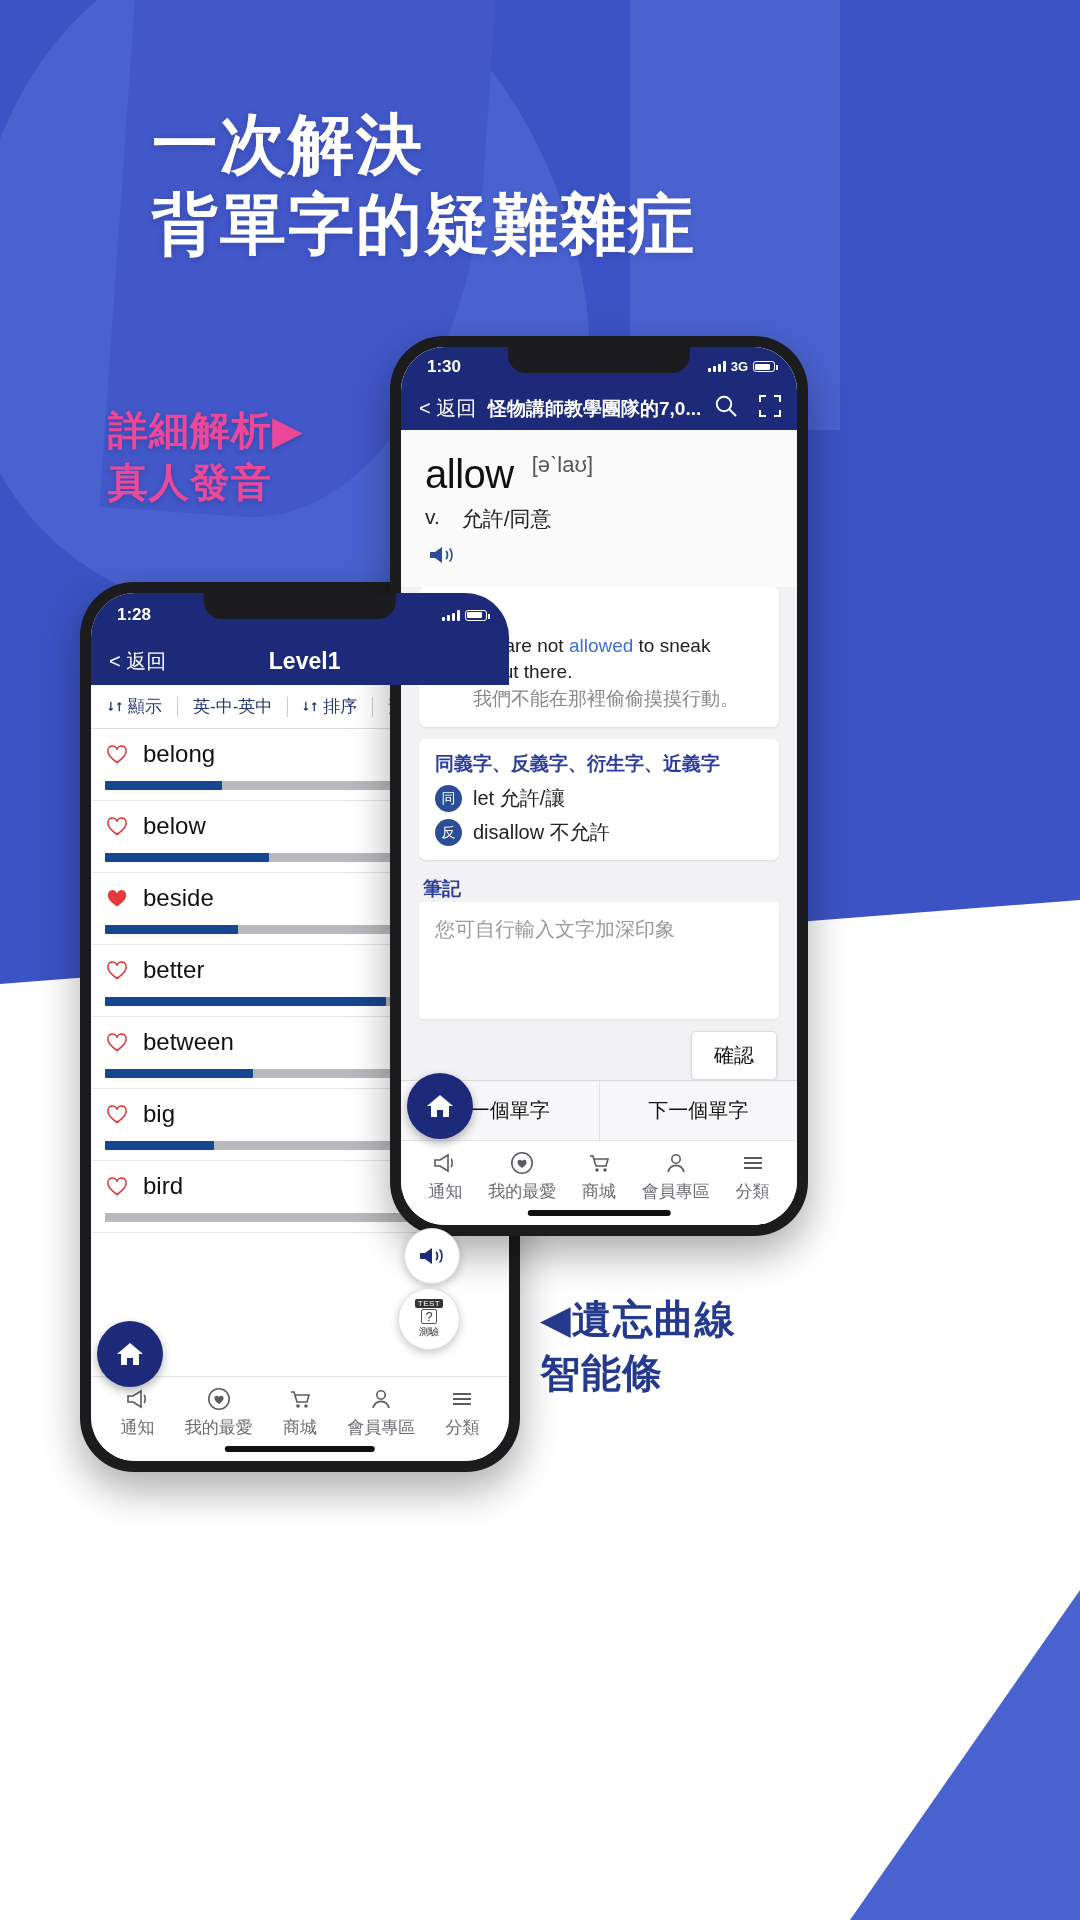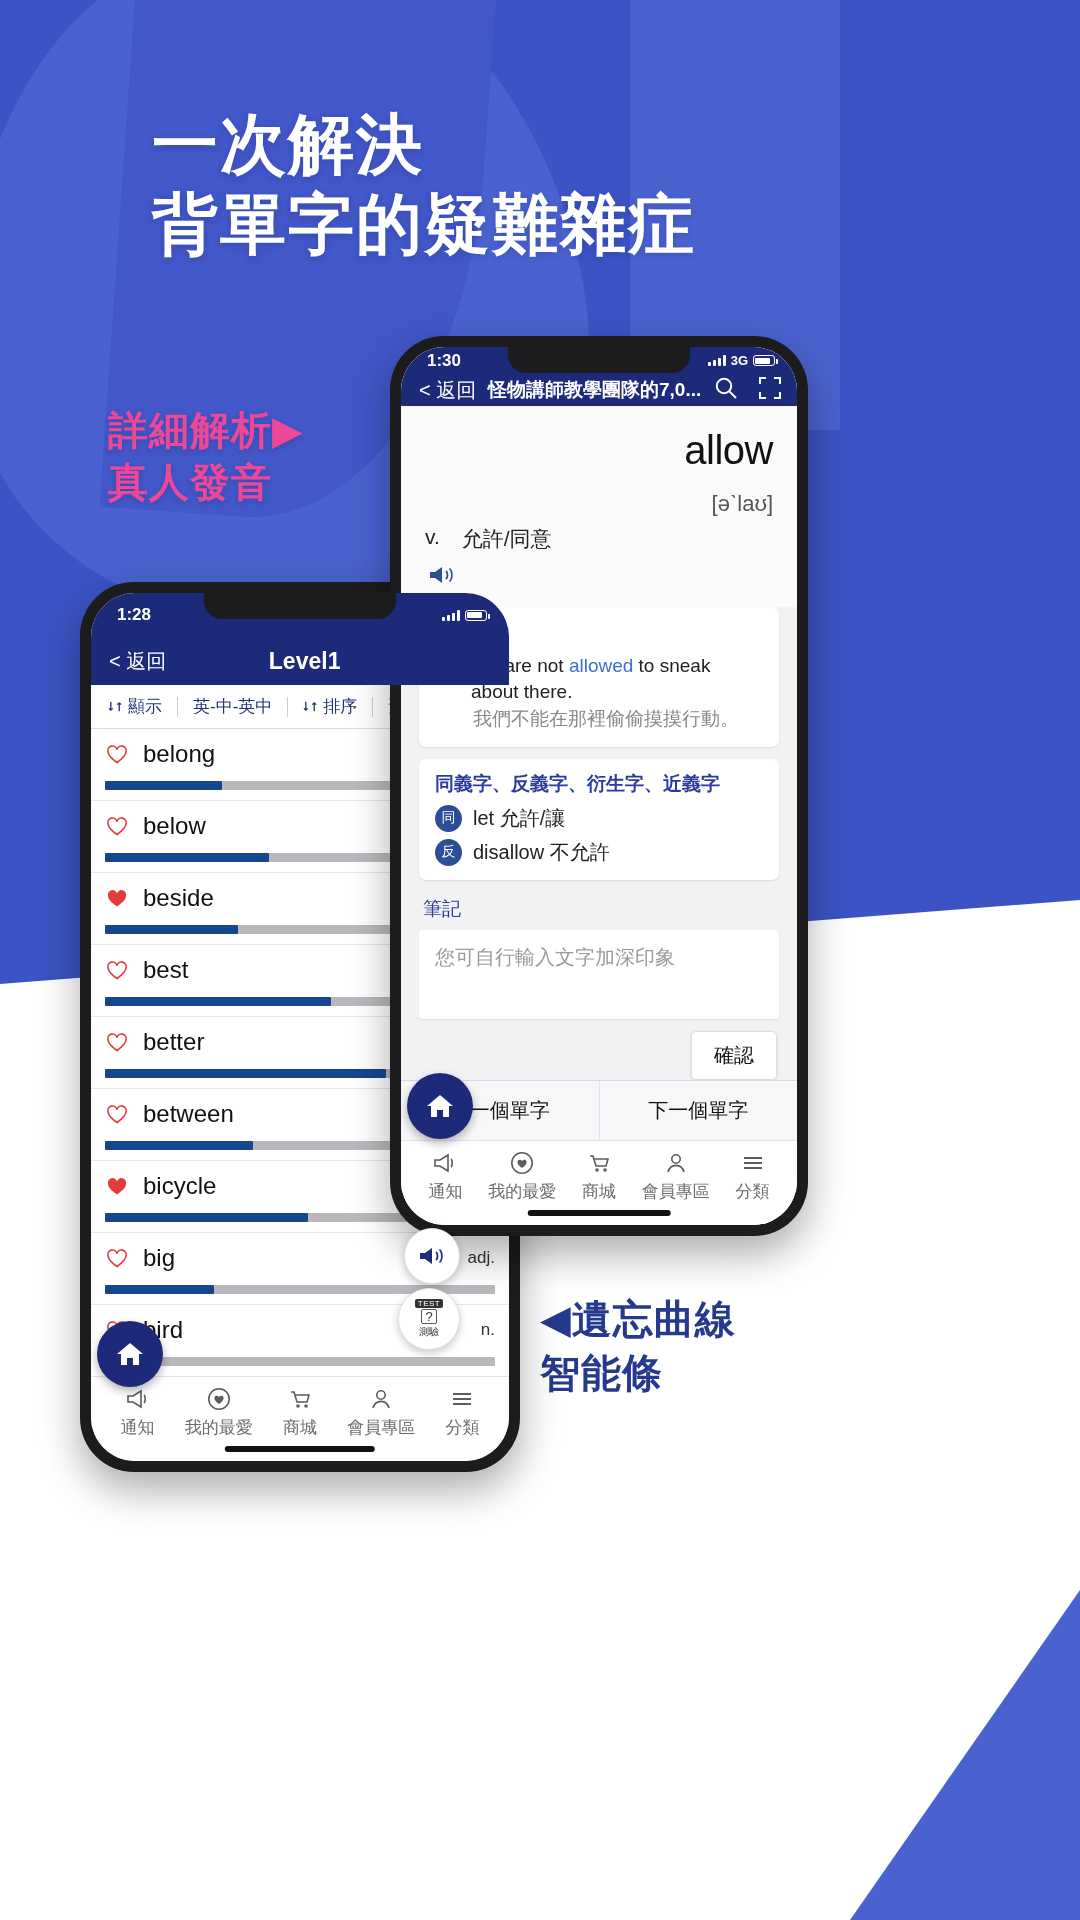--- a/index.html
+++ b/index.html
@@ -151,21 +151,21 @@
     gap:10px;
   }
   .navbar .back { font-size:20px; white-space:nowrap; }
   .navbar .title { flex:1; font-size:19px; font-weight:bold; text-align:center; white-space:nowrap; overflow:hidden; text-overflow:ellipsis;}
   .navbar .title.center-big { font-size:23px; }
   .nav-ico { width:26px; height:26px; flex:0 0 auto; }
 
   
   .detail { background:#f2f2f4; height:100%; overflow:hidden; display:flex; flex-direction:column;}
   .word-head { background:#fafafa; padding:22px 24px 6px 24px; }
-  .word-line { display:flex; align-items:flex-end; gap:18px;flex-direction:column;}
+  .word-line { display:flex; align-items:flex-start; gap:18px;}
   .word { font-size:40px; font-weight:normal; color:#111; letter-spacing:-0.5px;}
   .phon { font-size:22px; color:#555; }
   .pos-line { margin-top:8px; font-size:21px; color:#222; display:flex; gap:22px;}
   .spk { margin:10px 0 14px 2px; }
   .spk svg, .spk-sm svg { display:block; }
 
   .card {
     background:#ffffff;
     margin:0 18px 12px 18px;
     border-radius:7px;
@@ -178,21 +178,21 @@
   .ex-en b { color:#3b6fd4; font-weight:normal;}
   .ex-zh { font-size:19px; color:#888; margin-left:38px; line-height:28px;}
   .phrase { font-size:20px; color:#222; padding-left:6px;}
   .syn-row { display:flex; align-items:center; gap:11px; margin-top:7px;}
   .syn-badge {
     width:27px;height:27px;border-radius:50%;
     background:#2b4e96;color:#fff;font-size:14px;
     display:flex;align-items:center;justify-content:center;flex:0 0 auto;
   }
   .syn-txt { font-size:20px; color:#222;}
-  .note-head { color:#2b3c9e; font-size:19px; font-weight:normal; padding:4px 0 8px 22px;}
+  .note-head { color:#2b3c9e; font-size:19px; font-weight:bold; padding:4px 0 0 22px;}
   .note-box {
     background:#fff; margin:0 18px; border-radius:4px;
     height:126px; padding:14px 16px; color:#9a9a9a; font-size:20px;
     box-shadow:0 1px 2px rgba(0,0,0,0.08);
   }
   .confirm-wrap { display:flex; justify-content:flex-end; padding:12px 20px 0 0;}
   .confirm-btn {
     background:#fff; border:1px solid #ddd; border-radius:5px;
     padding:10px 22px; font-size:20px; color:#111;
     box-shadow:0 1px 3px rgba(0,0,0,0.12);
@@ -374,61 +374,37 @@
             </div>
             <div class="bar-track">
               <div class="bar-fill" style="width: 34%; background: rgb(22, 70, 143);"></div>
             </div>
           </div>
           <div class="wrow">
             <div class="wrow-top">
               <svg class="heart" viewBox="0 0 24 24">
                 <path d="M12 20.5C6.2 16.2 3 13.4 3 9.7A4.4 4.4 0 0112 7.6 4.4 4.4 0 0121 9.7c0 3.7-3.2 6.5-9 10.8z" fill="none" stroke="#e23b3b" stroke-width="1.6"></path>
               </svg>
-              <span class="wword">best</span>
+              <span class="wword">better</span>
               <span class="wpos"></span>
             </div>
             <div class="bar-track">
-              <div class="bar-fill" style="width: 58%; background: rgb(22, 70, 143);"></div>
+              <div class="bar-fill" style="width: 72%; background: rgb(22, 70, 143);"></div>
             </div>
           </div>
           <div class="wrow">
             <div class="wrow-top">
               <svg class="heart" viewBox="0 0 24 24">
                 <path d="M12 20.5C6.2 16.2 3 13.4 3 9.7A4.4 4.4 0 0112 7.6 4.4 4.4 0 0121 9.7c0 3.7-3.2 6.5-9 10.8z" fill="none" stroke="#e23b3b" stroke-width="1.6"></path>
               </svg>
-              <span class="wword">better</span>
-              <span class="wpos"></span>
-            </div>
-            <div class="bar-track">
-              <div class="bar-fill" style="width: 72%; background: rgb(22, 70, 143);"></div>
-            </div>
-          </div>
-          <div class="wrow">
-            <div class="wrow-top">
-              <svg class="heart" viewBox="0 0 24 24">
-                <path d="M12 20.5C6.2 16.2 3 13.4 3 9.7A4.4 4.4 0 0112 7.6 4.4 4.4 0 0121 9.7c0 3.7-3.2 6.5-9 10.8z" fill="none" stroke="#e23b3b" stroke-width="1.6"></path>
-              </svg>
               <span class="wword">between</span>
               <span class="wpos">adv. pr</span>
             </div>
             <div class="bar-track">
               <div class="bar-fill" style="width: 38%; background: rgb(22, 70, 143);"></div>
-            </div>
-          </div>
-          <div class="wrow">
-            <div class="wrow-top">
-              <svg class="heart" viewBox="0 0 24 24">
-                <path d="M12 20.5C6.2 16.2 3 13.4 3 9.7A4.4 4.4 0 0112 7.6 4.4 4.4 0 0121 9.7c0 3.7-3.2 6.5-9 10.8z" fill="#e23b3b"></path>
-              </svg>
-              <span class="wword">bicycle</span>
-              <span class="wpos"></span>
-            </div>
-            <div class="bar-track">
-              <div class="bar-fill" style="width: 52%; background: rgb(22, 70, 143);"></div>
             </div>
           </div>
           <div class="wrow">
             <div class="wrow-top">
               <svg class="heart" viewBox="0 0 24 24">
                 <path d="M12 20.5C6.2 16.2 3 13.4 3 9.7A4.4 4.4 0 0112 7.6 4.4 4.4 0 0121 9.7c0 3.7-3.2 6.5-9 10.8z" fill="none" stroke="#e23b3b" stroke-width="1.6"></path>
               </svg>
               <span class="wword">big</span>
               <span class="wpos">adj.</span>
             </div>

